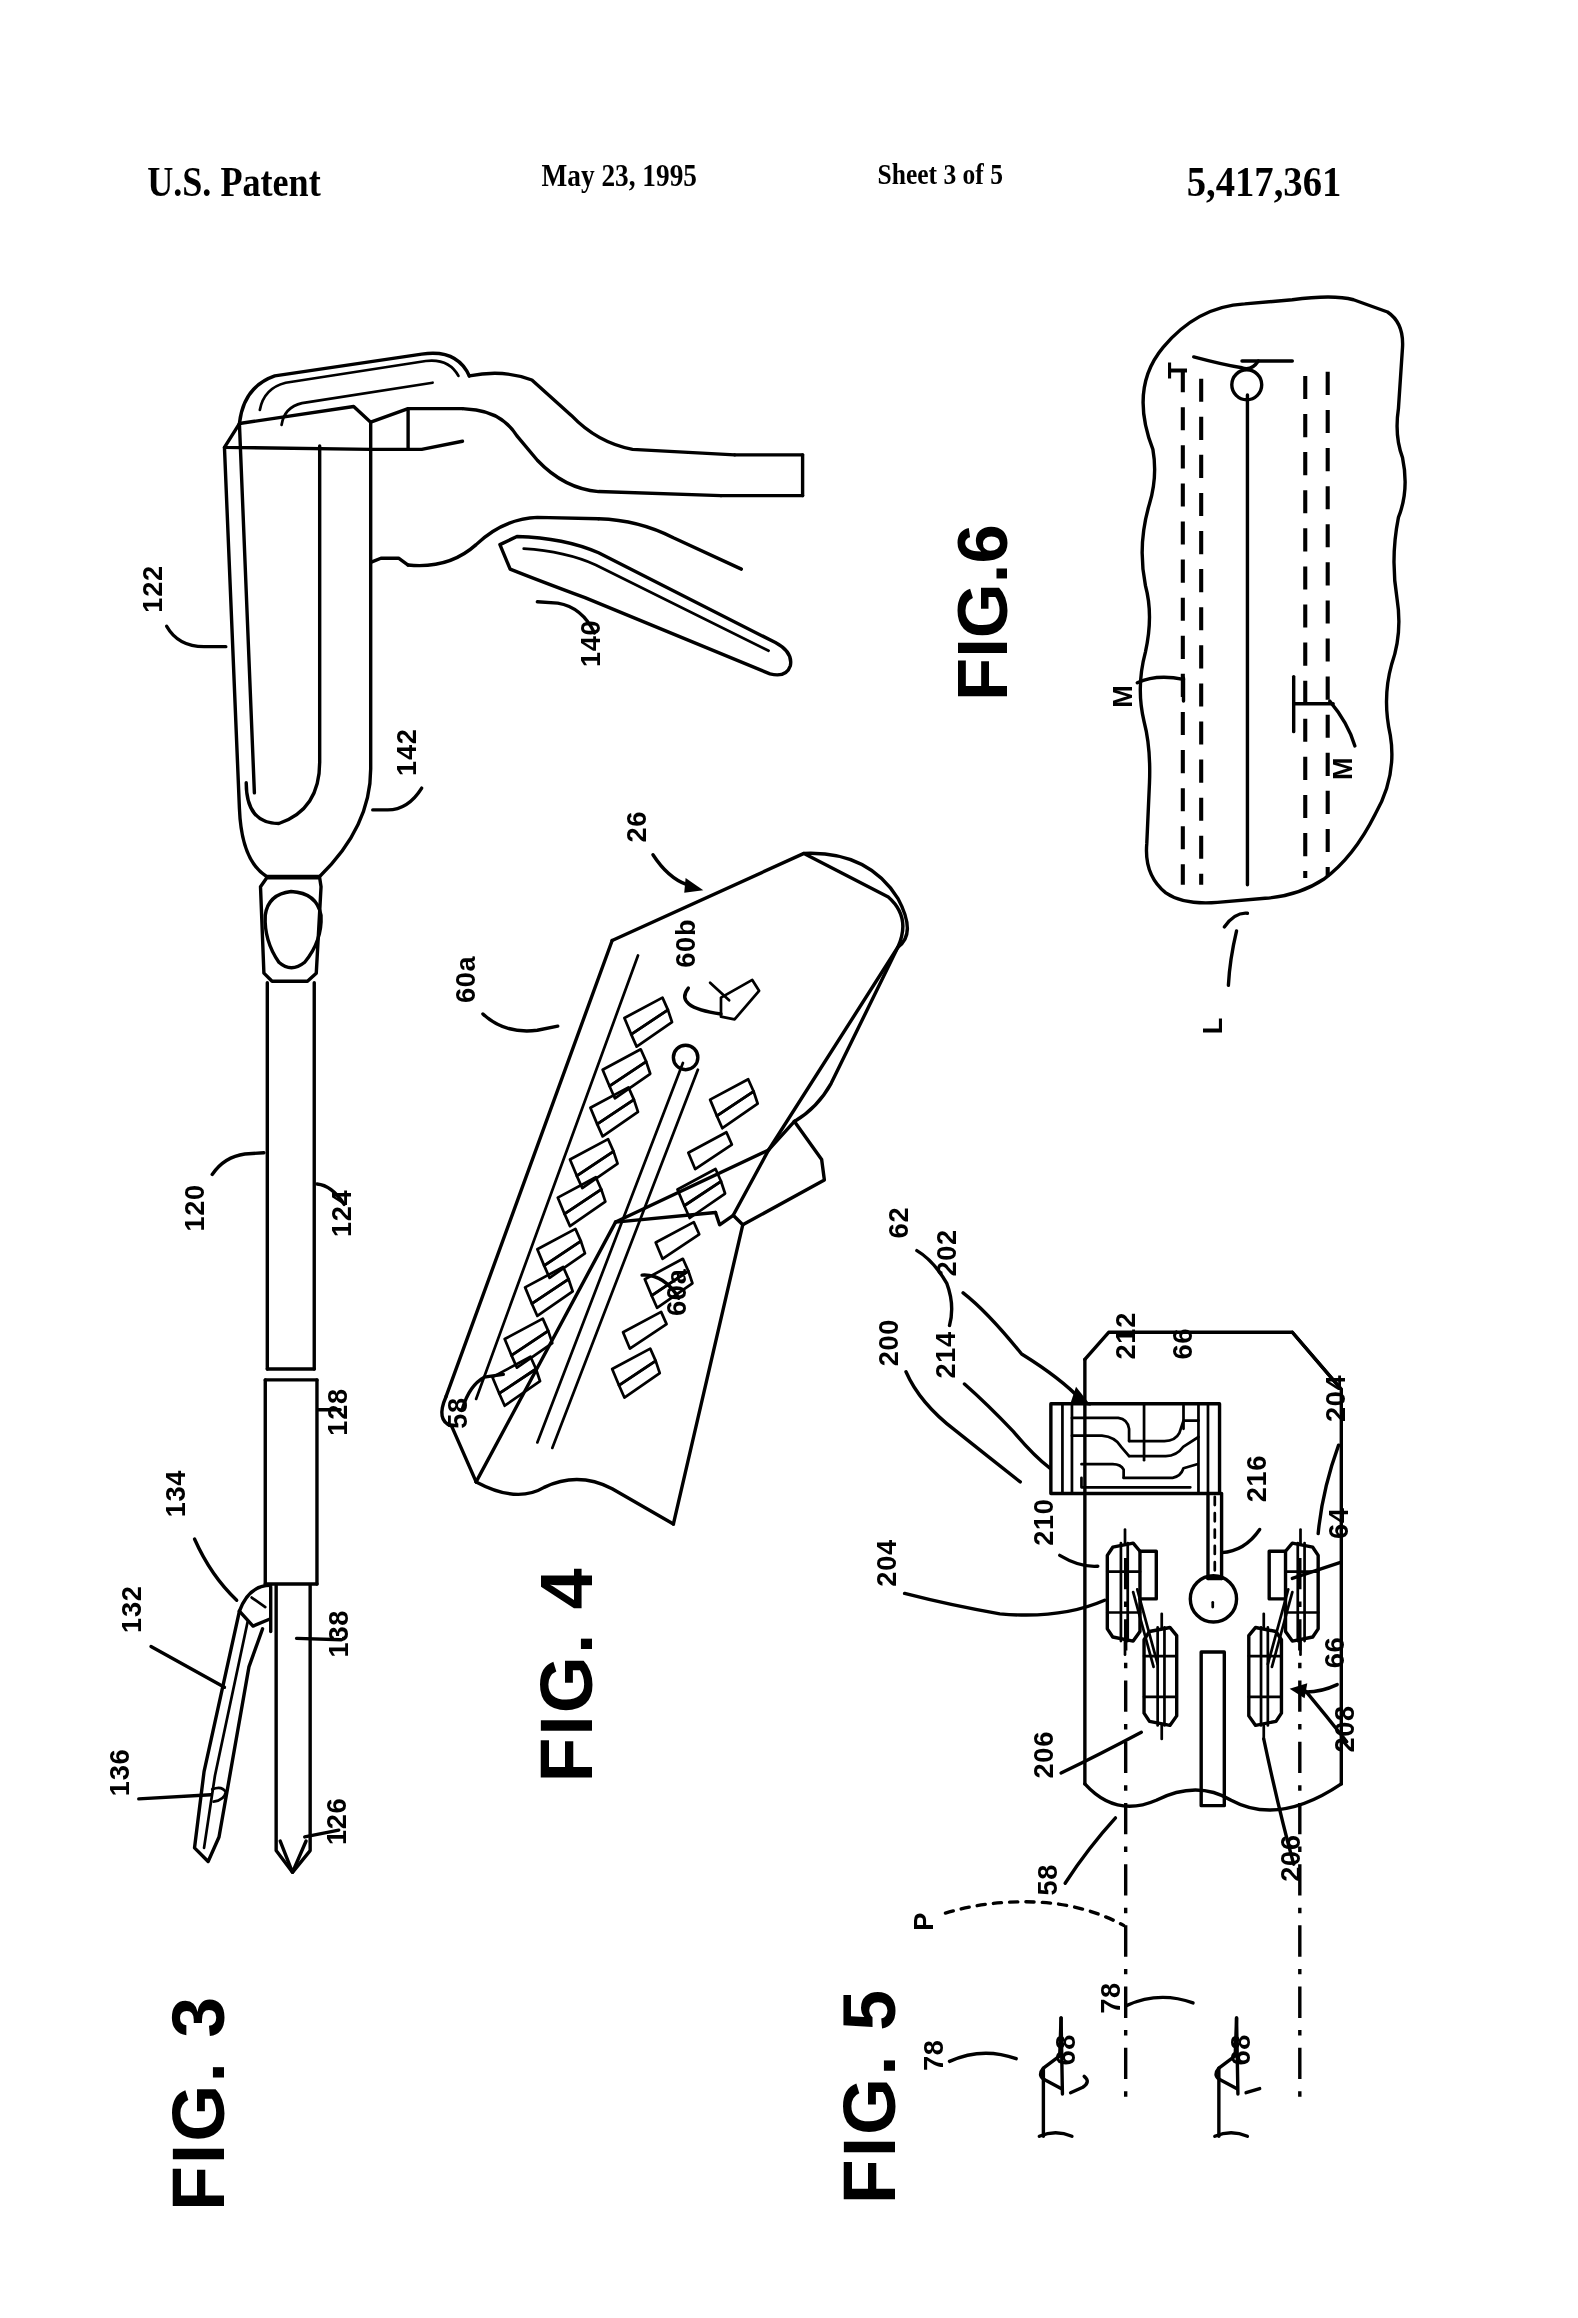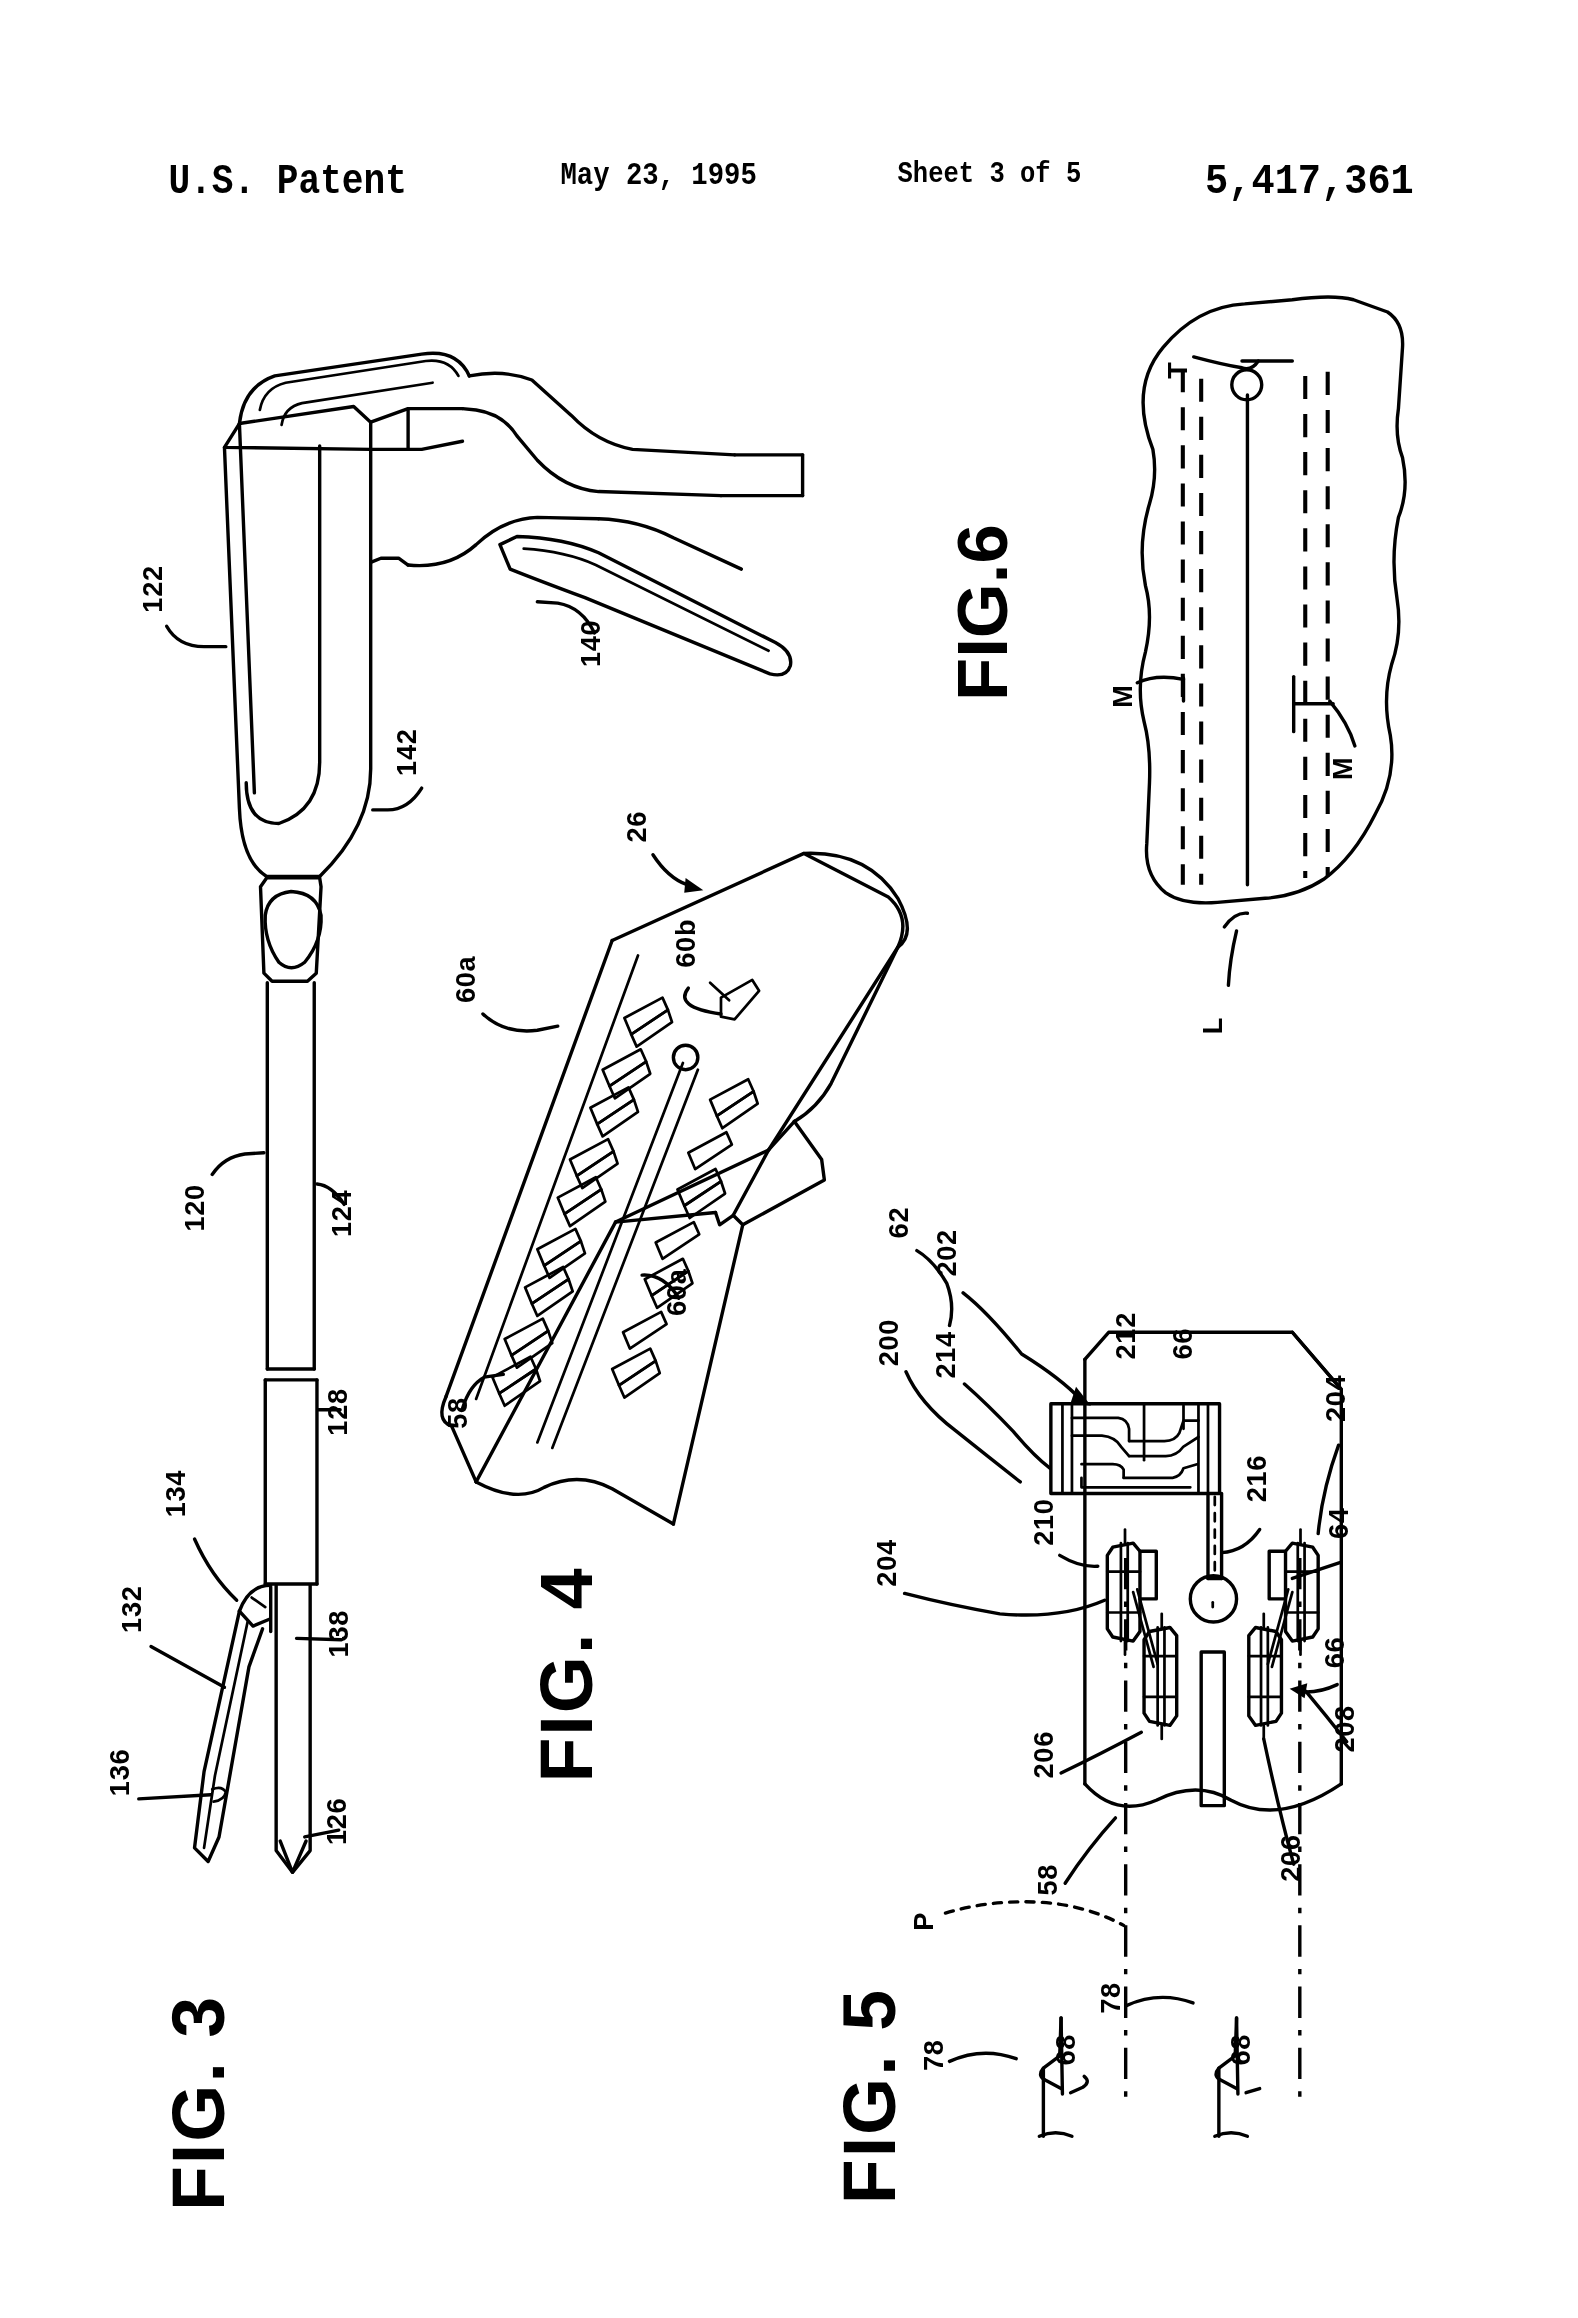--- a/index.html
+++ b/index.html
@@ -11,27 +11,26 @@
     width: 1578px;
     height: 2319px;
     position: relative;
     font-family: "Liberation Serif", serif;
     overflow: hidden;
   }
 
   
   #patent-header {
     position: absolute;
-    left: 16px;
+    left: 0;
     top: 158px;
     width: 1430px;
     height: 48px;
     display: flex;
     align-items: baseline;
-    font-family: Liberation Mono, monospace;
   }
   #patent-header .hdr-title {
     position: absolute;
     left: 133px;
     font-size: 42px;
     font-weight: bold;
     letter-spacing: 0px;
     white-space: nowrap;
     transform: scaleX(0.86);
     transform-origin: left baseline;

